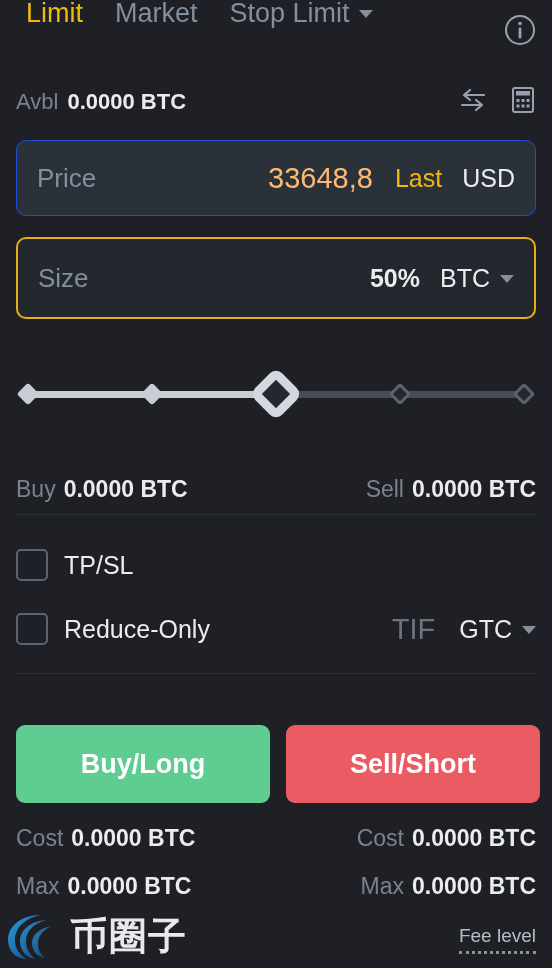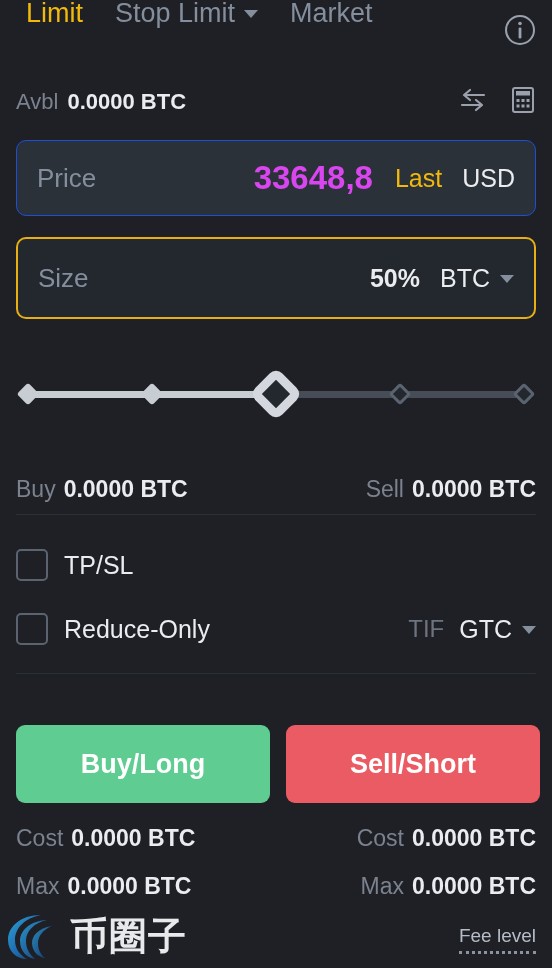--- a/index.html
+++ b/index.html
@@ -101,23 +101,23 @@
     top: 237px; height: 82px;
     background: #23272e;
     border: 2px solid #e8af14;
   }
   .field-placeholder {
     flex: 1;
     font-size: 26px;
     color: #848e9c;
   }
   .field-value {
-    font-size: 33px;
-    font-weight: bold;
-    color: #d946ef;
+    font-size: 29px;
+    font-weight: normal;
+    color: #fdba74;
     margin-right: 22px;
     white-space: nowrap;
   }
   .field-tag-accent {
     font-size: 25px;
     color: #f0b90b;
     margin-right: 20px;
     cursor: pointer;
   }
   .field-unit {
@@ -240,23 +240,23 @@
     color: #eaecef;
     margin-left: 16px;
     cursor: pointer;
   }
   .tif-group {
     margin-left: auto;
     display: flex;
     align-items: center;
   }
   .tif-label {
-    font-size: 24px;
+    font-size: 29px;
     color: #6d747f;
-    margin-right: 15px;
+    margin-right: 24px;
   }
   .tif-value {
     font-size: 25px;
     color: #eaecef;
     cursor: pointer;
   }
 
   
   .action-btn {
     position: absolute;
@@ -323,24 +323,24 @@
   }
 </style>
 </head>
 <body>
 
 <div class="tabs-row">
   <div class="tab active">
     <span>Limit</span>
   </div>
   <div class="tab">
+    <span>Market</span>
+  </div>
+  <div class="tab">
     <span>Stop Limit</span><span class="tab-caret"></span>
-  </div>
-  <div class="tab">
-    <span>Market</span>
   </div>
 </div>
 
 <div class="info-icon">
   <svg width="32" height="32" viewBox="0 0 32 32">
     <circle cx="16" cy="16" r="14" fill="none" stroke="#9aa1ad" stroke-width="2"></circle>
     <circle cx="16" cy="9.5" r="1.8" fill="#9aa1ad"></circle>
     <rect x="14.6" y="13.5" width="2.8" height="11" rx="1.2" fill="#9aa1ad"></rect>
   </svg>
 </div>

